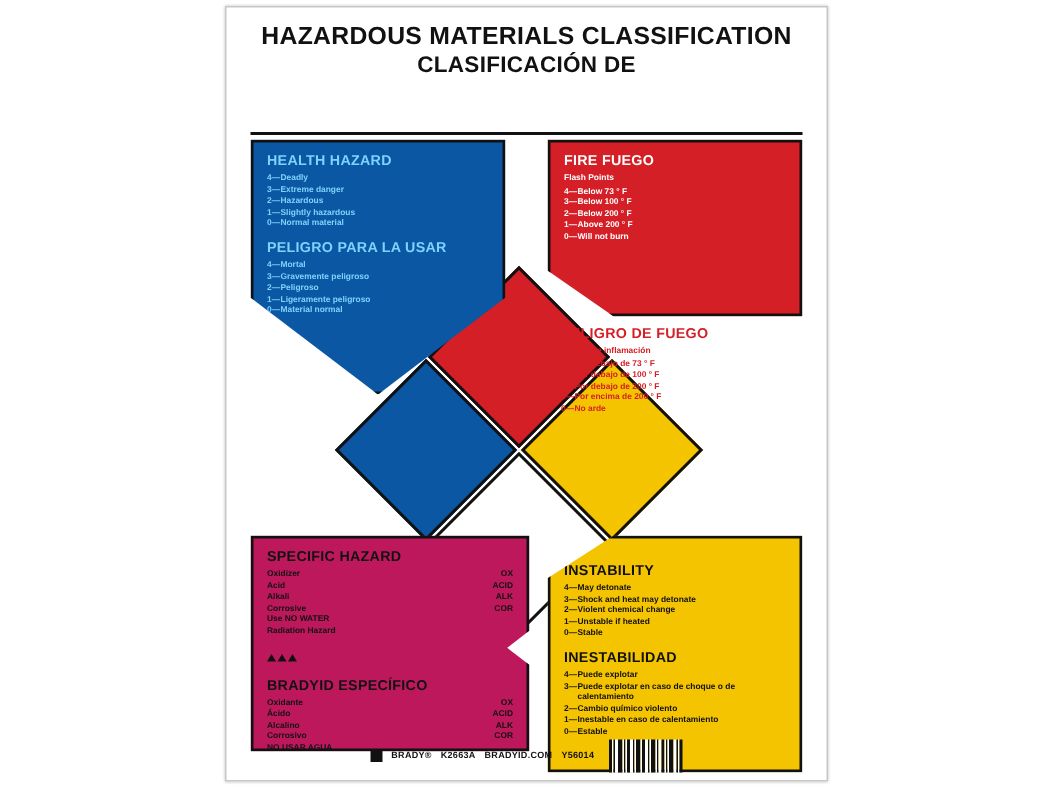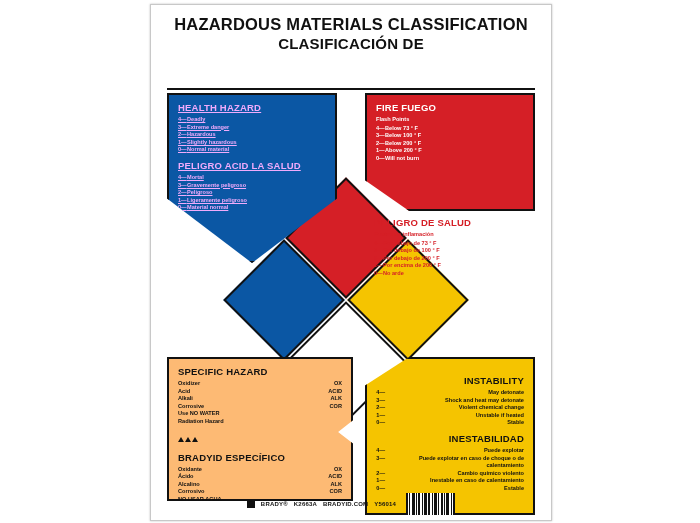--- a/index.html
+++ b/index.html
@@ -23,27 +23,27 @@
   .panel{position:absolute;border:2px solid #111;box-sizing:border-box;}
   .panel .pad{padding:7px 9px;}
   .ph{font-weight:bold;font-size:9.5px;letter-spacing:.2px;margin:0 0 3px 0;}
   .row{display:flex;font-size:5.6px;line-height:7.6px;font-weight:bold;}
   .row .k{width:9px;flex:none;}
   .row .v{flex:1;}
   .row .r{flex:none;text-align:right;}
   .sub{font-size:5.6px;line-height:7.6px;font-weight:bold;margin-bottom:1px;}
   .gap{height:6px;}
 
-  .p-health{left:16px;top:88px;width:170px;height:170px;background:#0b57a4;color:#f0abfc;
-     clip-path:polygon(0 0,100% 0,100% 62%,50% 100%,0 62%);text-decoration:underline;}
+  .p-health{left:16px;top:88px;width:170px;height:170px;background:#0b57a4;color:#7dd3fc;
+     clip-path:polygon(0 0,100% 0,100% 62%,50% 100%,0 62%);}
   .p-fire{left:214px;top:88px;width:170px;height:118px;background:#d51f26;color:#fff;
      clip-path:polygon(0 0,100% 0,100% 100%,26% 100%,0 74%);}
   .p-instab{left:214px;top:352px;width:170px;height:158px;background:#f5c400;color:#111;
-     clip-path:polygon(0 18%,26% 0,100% 0,100% 100%,0 100%);text-align:right;}
-  .p-spec{left:16px;top:352px;width:186px;height:144px;background:#fdba74;color:#111;
+     clip-path:polygon(0 18%,26% 0,100% 0,100% 100%,0 100%);}
+  .p-spec{left:16px;top:352px;width:186px;height:144px;background:#be185d;color:#111;
      clip-path:polygon(0 0,100% 0,100% 44%,92% 52%,100% 60%,100% 100%,0 100%);}
 
   .tri{display:inline-block;width:0;height:0;border-left:3.2px solid transparent;border-right:3.2px solid transparent;border-bottom:5.4px solid currentColor;margin-right:1px;}
   .trirow{margin-top:2px;}
 
   .footer{position:absolute;left:0;bottom:5px;width:400px;display:flex;align-items:center;justify-content:center;gap:6px;}
   .brandbox{width:8px;height:8px;background:#111;}
   .ftext{font-size:6px;font-weight:bold;color:#111;letter-spacing:.2px;}
   .barcode{display:flex;align-items:flex-end;height:22px;gap:0;margin-left:4px;}
   .barcode i{display:block;background:#111;height:22px;}
@@ -84,21 +84,21 @@
           <div class="row">
               <span class="k">1—</span>
               <span class="v">Slightly hazardous</span>
             </div>
           <div class="row">
               <span class="k">0—</span>
               <span class="v">Normal material</span>
             </div>
         </div>
         <div class="gap"></div>
-        <div class="ph">PELIGRO ACID LA SALUD</div>
+        <div class="ph">PELIGRO PARA LA USAR</div>
         <div>
           <div class="row">
               <span class="k">4—</span>
               <span class="v">Mortal</span>
             </div>
           <div class="row">
               <span class="k">3—</span>
               <span class="v">Gravemente peligroso</span>
             </div>
           <div class="row">
@@ -140,21 +140,21 @@
             </div>
           <div class="row">
               <span class="k">0—</span>
               <span class="v">Will not burn</span>
             </div>
         </div>
       </div>
     </div>
 
     <div style="position:absolute;left:223px;top:212px;width:160px;color:#d51f26;">
-      <div class="ph">PELIGRO DE SALUD</div>
+      <div class="ph">PELIGRO DE FUEGO</div>
       <div class="sub">Puntos de inflamación</div>
       <div>
         <div class="row">
             <span class="k">4—</span>
             <span class="v">Por debajo de 73 ° F</span>
           </div>
         <div class="row">
             <span class="k">3—</span>
             <span class="v">Por debajo de 100 ° F</span>
           </div>

